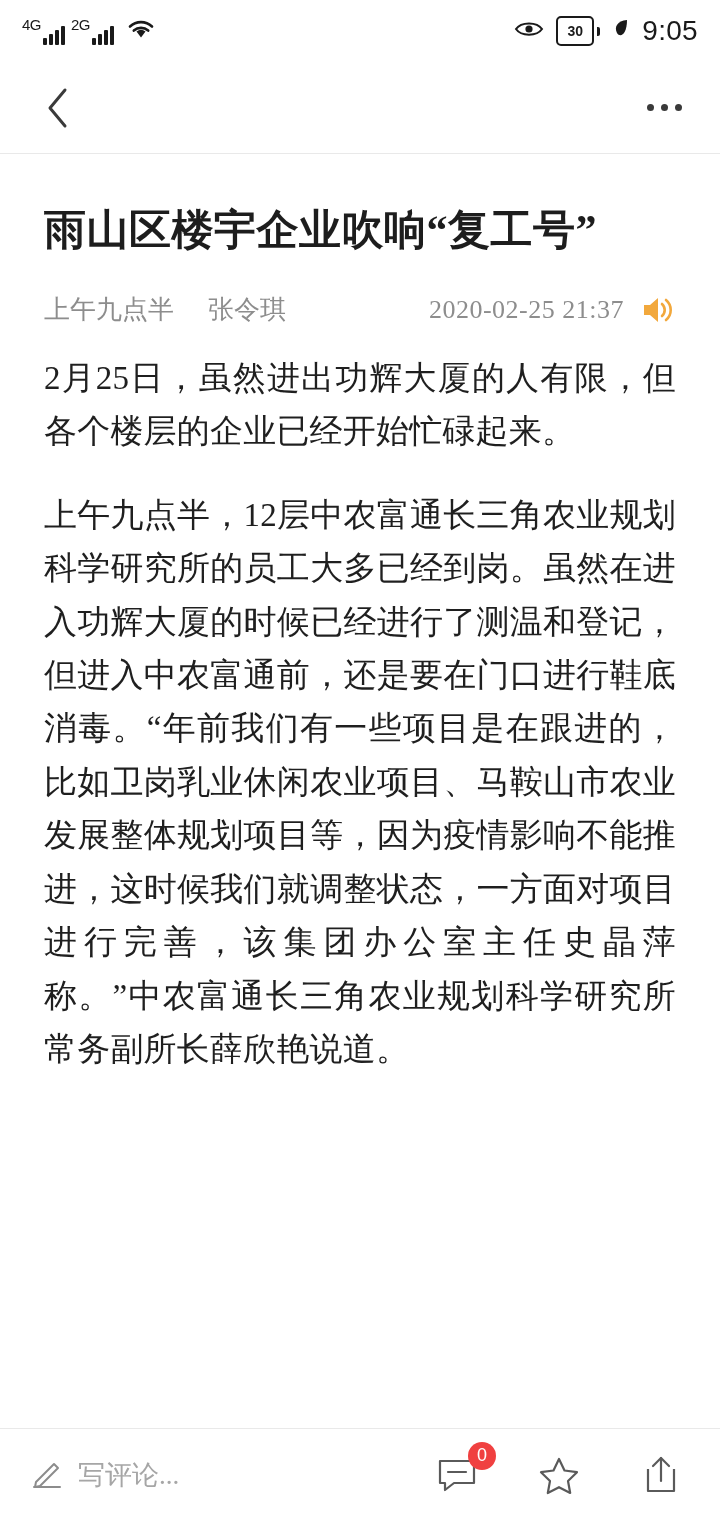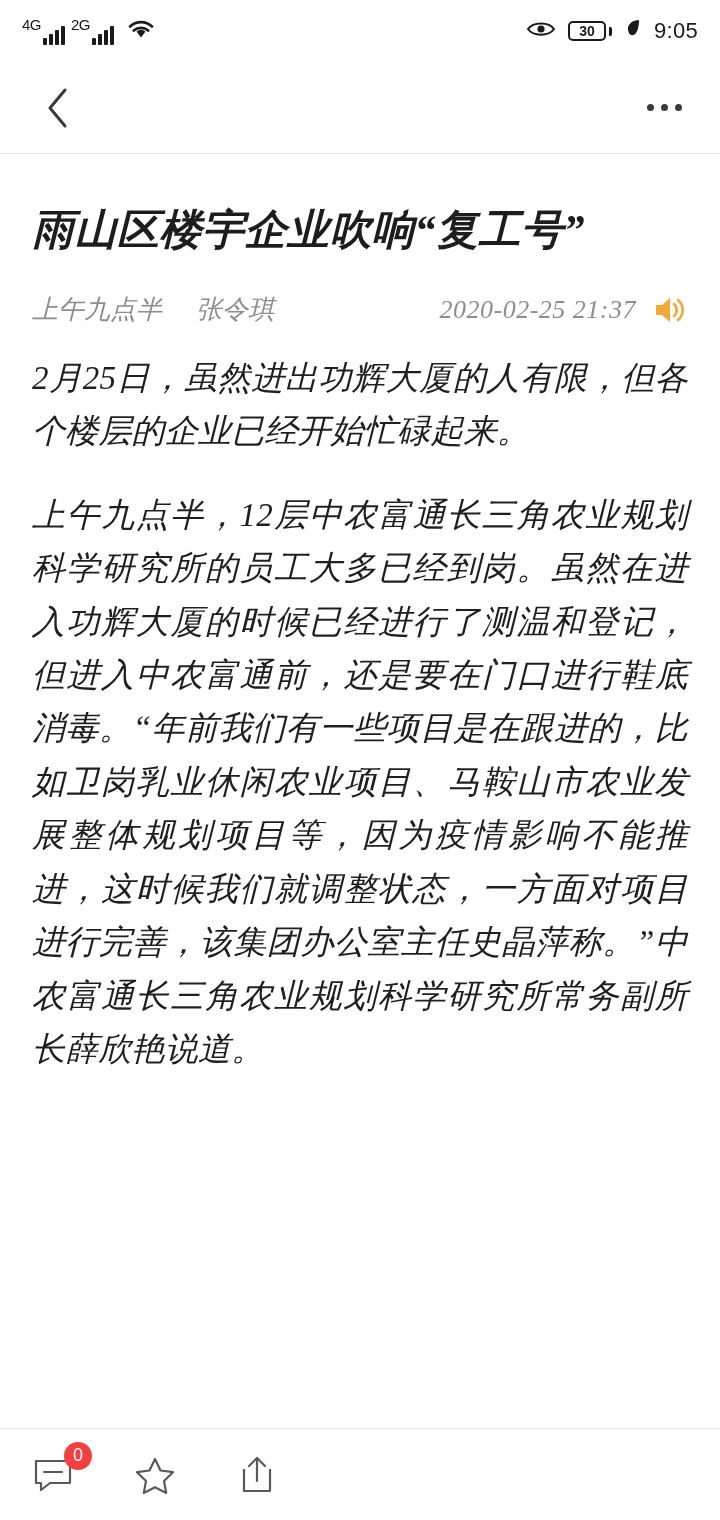--- a/index.html
+++ b/index.html
@@ -65,37 +65,37 @@
   .bars i:nth-child(3) { height: 15px; }
   .bars i:nth-child(4) { height: 19px; }
   .wifi { margin-left: 6px; }
   .batt {
     display: flex;
     align-items: center;
     gap: 3px;
   }
   .batt-body {
     width: 38px;
-    height: 20px;
+    height: 30px;
     border: 2px solid #1a1a1a;
     border-radius: 5px;
     display: flex;
     align-items: center;
     justify-content: center;
     font-size: 14px;
     font-weight: 600;
   }
   .batt-tip {
     width: 3px;
     height: 9px;
     background: #1a1a1a;
     border-radius: 0 2px 2px 0;
   }
   .clock {
-    font-size: 22px;
+    font-size: 28px;
     letter-spacing: 0.3px;
   }
 
   
   .navbar {
     height: 92px;
     flex: 0 0 92px;
     display: flex;
     align-items: center;
     justify-content: space-between;
@@ -121,23 +121,22 @@
     height: 7px;
     background: #3a3a3a;
     border-radius: 50%;
     display: block;
   }
 
   
   .article {
     flex: 1 1 auto;
     overflow: hidden;
-    padding: 0 32px;
+    padding: 0 44px;
     position: relative;
-    font-style: italic;
   }
   .headline {
     font-family: "Liberation Serif", serif;
     font-size: 42px;
     font-weight: bold;
     color: #1d1d1d;
     line-height: 1.35;
     margin-top: 48px;
     letter-spacing: 0.5px;
   }
@@ -318,20 +317,29 @@
     </div>
 
     <div class="body">
       <p>2月25日，虽然进出功辉大厦的人有限，但各个楼层的企业已经开始忙碌起来。</p>
       <p>上午九点半，12层中农富通长三角农业规划科学研究所的员工大多已经到岗。虽然在进入功辉大厦的时候已经进行了测温和登记，但进入中农富通前，还是要在门口进行鞋底消毒。“年前我们有一些项目是在跟进的，比如卫岗乳业休闲农业项目、马鞍山市农业发展整体规划项目等，因为疫情影响不能推进，这时候我们就调整状态，一方面对项目进行完善，该集团办公室主任史晶萍称。”中农富通长三角农业规划科学研究所常务副所长薛欣艳说道。</p>
     </div>
     <div class="fade"></div>
   </div>
 
   <div class="bottombar">
+    <div class="comment-box">
+      <span>
+        <svg width="34" height="34" viewBox="0 0 34 34">
+          <path d="M6 26 L24 8 L28 12 L10 30 L5 31 Z" stroke="#8c8c8c" stroke-width="2" fill="none" stroke-linejoin="round"></path>
+          <path d="M4 31 H30" stroke="#8c8c8c" stroke-width="2" stroke-linecap="round"></path>
+        </svg>
+      </span>
+      <span class="comment-placeholder">写评论...</span>
+    </div>
     <div class="bottom-icons">
       <div class="icon-btn">
         <svg width="42" height="40" viewBox="0 0 42 40">
           <path d="M4 6 H38 V28 H18 L9 35 V28 H4 Z" stroke="#5a5a5a" stroke-width="2.2" fill="none" stroke-linejoin="round"></path>
           <path d="M12 17 H30" stroke="#5a5a5a" stroke-width="2.2" stroke-linecap="round"></path>
         </svg>
         <span class="badge">0</span>
       </div>
       <div class="icon-btn">
         <svg width="42" height="40" viewBox="0 0 42 40">

